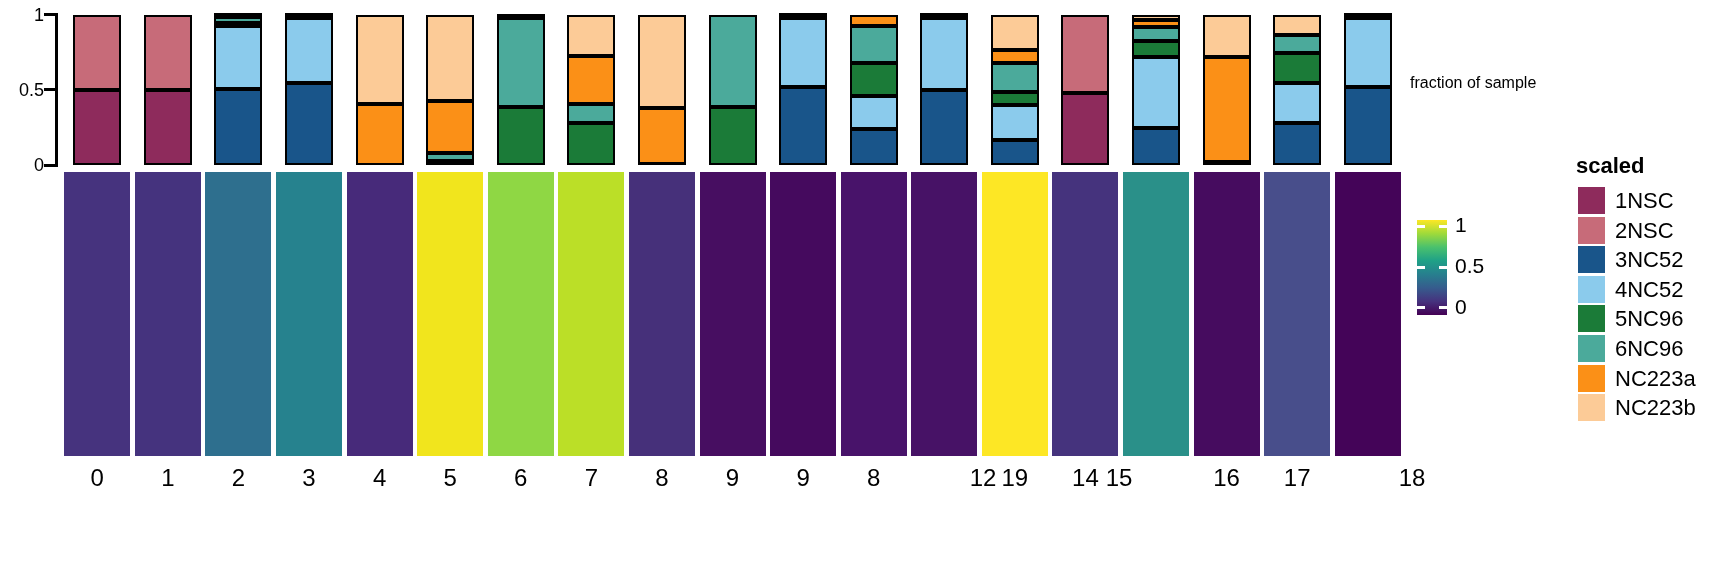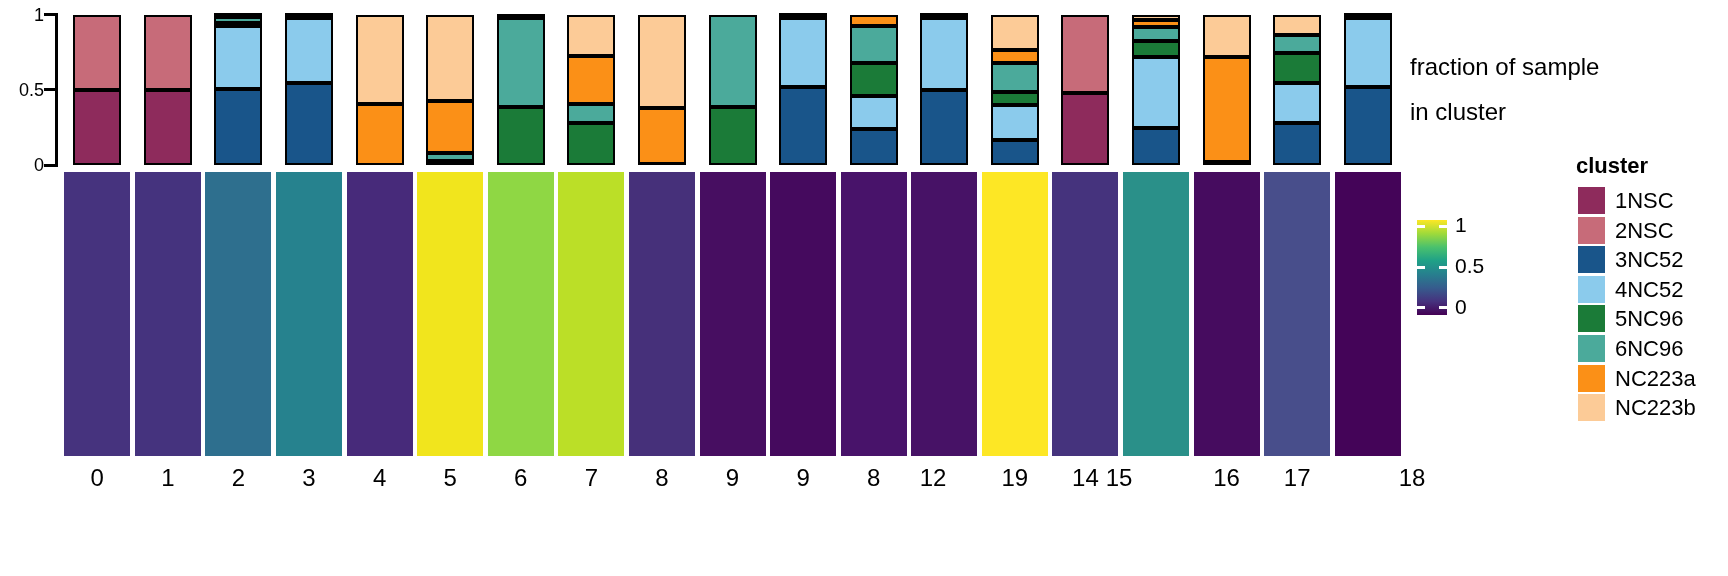--- a/index.html
+++ b/index.html
@@ -12,21 +12,21 @@
   .ytick-label{left:0;width:44px;text-align:right;font-size:18px;line-height:18px;}
   
   .stackbar{position:absolute;top:15px;height:150px;}
   .seg{position:absolute;left:0;right:0;border:2px solid #000;box-sizing:border-box;}
   
   .heatcell{position:absolute;top:172px;height:284px;}
   
   .xtick{position:absolute;top:464px;width:60px;text-align:center;font-size:24px;}
   .xlabel{top:508px;left:562px;width:340px;text-align:center;font-size:28px;}
   
-  .fraction-note{left:1410px;top:44px;font-size:24px;line-height:45px;}
+  .fraction-note{left:1410px;top:60px;font-size:16px;line-height:45px;}
   .bold-title{font-size:22px;font-weight:bold;line-height:36px;}
   .expr-title{left:1420px;top:148px;}
   .sample-title{left:1576px;top:148px;}
   .colorbar{left:1417px;top:220px;width:30px;height:95px;}
   .cb-dash{position:absolute;height:3px;width:8px;background:#fff;}
   .cb-label{left:1455px;width:60px;font-size:21px;line-height:21px;}
   .legend-row{position:absolute;left:1578px;height:27px;}
   .legend-swatch{position:absolute;left:0;top:0;width:27px;height:27px;}
   .legend-label{position:absolute;left:37px;top:1px;font-size:22px;line-height:26px;white-space:nowrap;}
 </style>
@@ -180,48 +180,47 @@
       <div class="xtick" style="left: 208.45px;">2</div>
       <div class="xtick" style="left: 279.03px;">3</div>
       <div class="xtick" style="left: 349.61px;">4</div>
       <div class="xtick" style="left: 420.19px;">5</div>
       <div class="xtick" style="left: 490.77px;">6</div>
       <div class="xtick" style="left: 561.35px;">7</div>
       <div class="xtick" style="left: 631.93px;">8</div>
       <div class="xtick" style="left: 702.51px;">9</div>
       <div class="xtick" style="left: 773.09px;">9</div>
       <div class="xtick" style="left: 843.67px;">8</div>
-      <div class="xtick" style="left: 903px;">12</div>
+      <div class="xtick" style="left: 953px;">12</div>
       <div class="xtick" style="left: 984.83px;">19</div>
       <div class="xtick" style="left: 1055.41px;">14</div>
       <div class="xtick" style="left: 1089px;">15</div>
       <div class="xtick" style="left: 1196.57px;">16</div>
       <div class="xtick" style="left: 1267.15px;">17</div>
       <div class="xtick" style="left: 1382px;">18</div>
     </div>
 
 
   <div class="abs fraction-note">
     <div>fraction of sample</div>
-    <div>in cluster</div>
   </div>
 
   <div class="abs colorbar" id="colorbar" style="background: linear-gradient(to top, rgb(68, 1, 84), rgb(70, 50, 126), rgb(54, 92, 141), rgb(39, 127, 142), rgb(31, 161, 135), rgb(74, 193, 109), rgb(159, 218, 58), rgb(253, 231, 37));">
       <div class="cb-dash" style="top: 5px; left: 0px;"></div>
       <div class="cb-dash" style="top: 5px; left: 22px;"></div>
       <div class="cb-dash" style="top: 46px; left: 0px;"></div>
       <div class="cb-dash" style="top: 46px; left: 22px;"></div>
       <div class="cb-dash" style="top: 86px; left: 0px;"></div>
       <div class="cb-dash" style="top: 86px; left: 22px;"></div>
     </div>
   <div class="abs cb-label" style="top:214px;">1</div>
   <div class="abs cb-label" style="top:255px;">0.5</div>
   <div class="abs cb-label" style="top:296px;">0</div>
 
-  <div class="abs bold-title sample-title">cluster</div>
+  <div class="abs bold-title sample-title">scaled</div>
   <div id="sample-legend">
       <div class="legend-row" style="top: 187px;">
         <div class="legend-swatch" style="background: rgb(142, 43, 92);"></div>
         <div class="legend-label">1NSC</div>
       </div>
       <div class="legend-row" style="top: 216.6px;">
         <div class="legend-swatch" style="background: rgb(199, 107, 121);"></div>
         <div class="legend-label">2NSC</div>
       </div>
       <div class="legend-row" style="top: 246.2px;">

